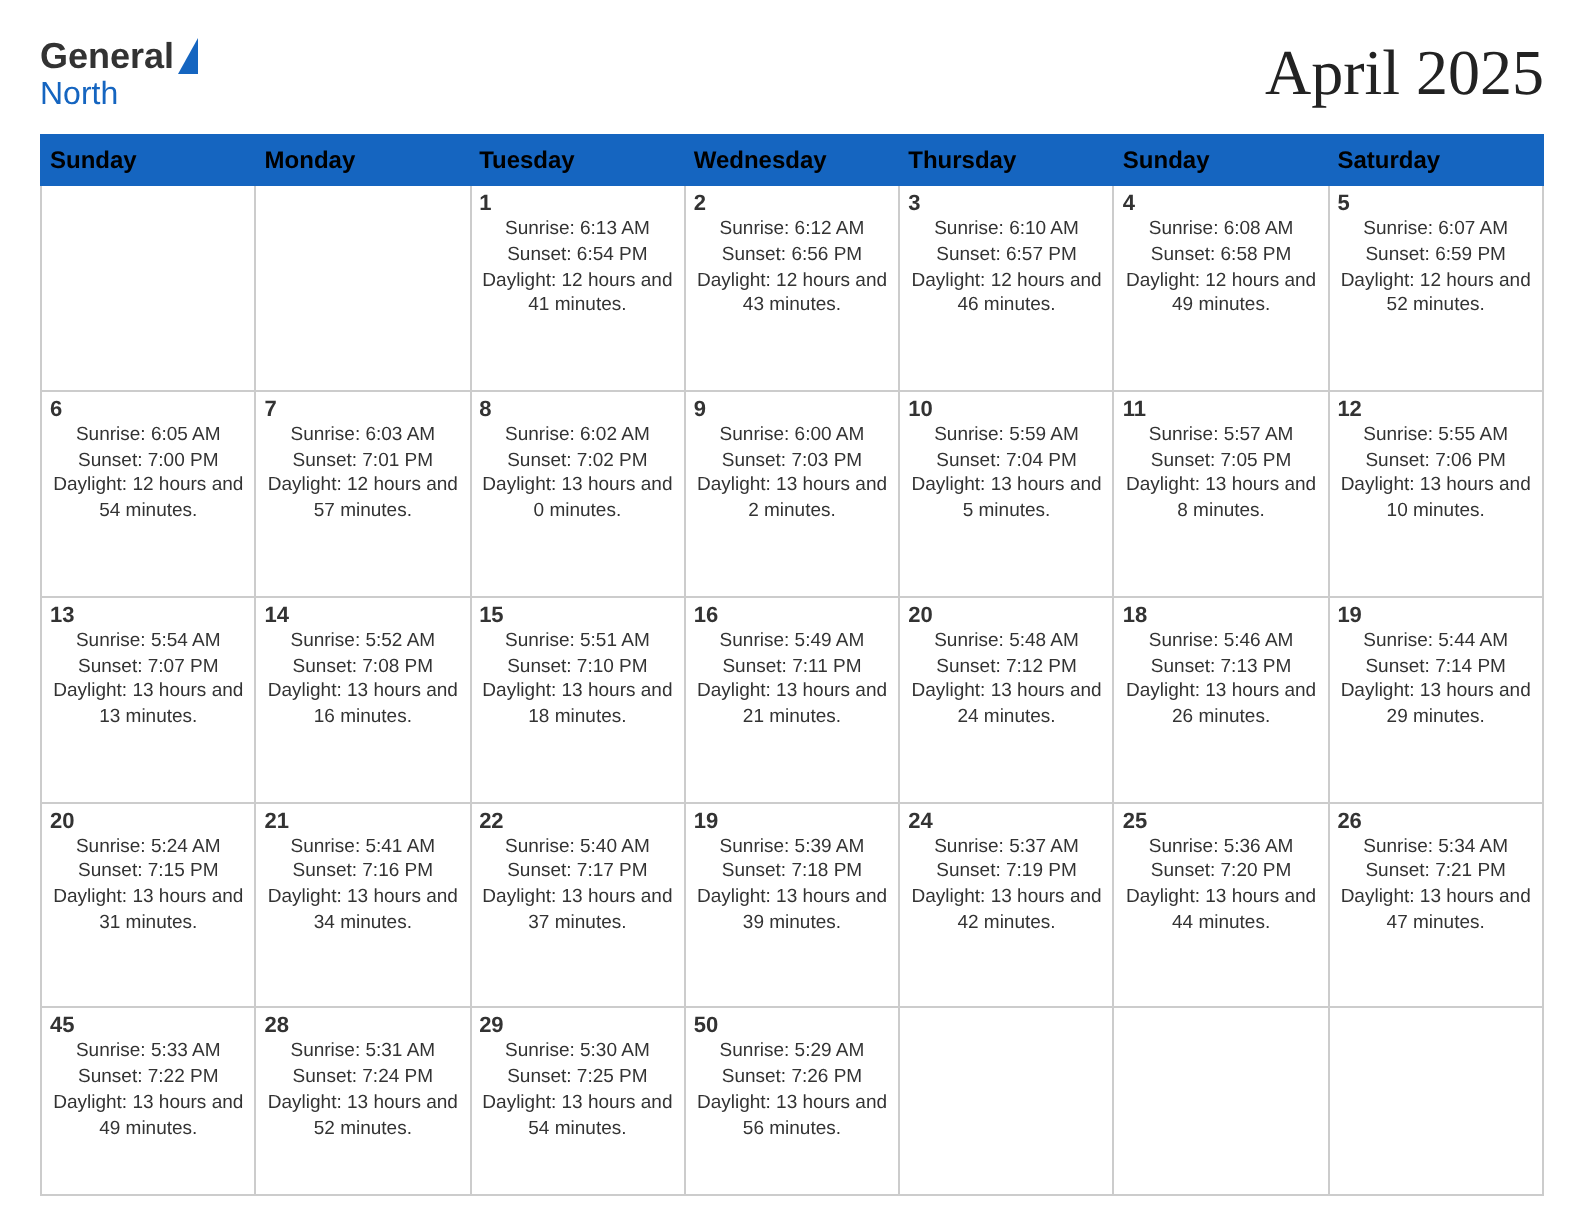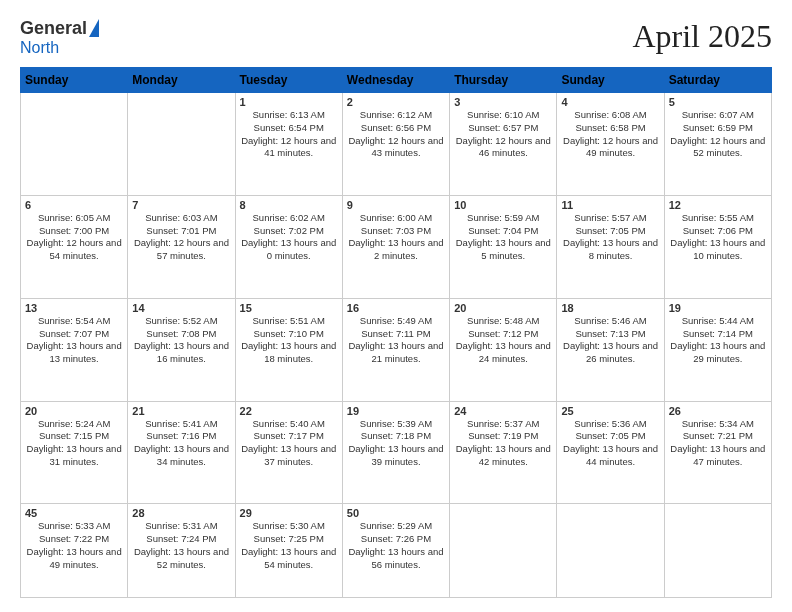--- a/index.html
+++ b/index.html
@@ -311,21 +311,21 @@
           <td>
             <span class="day-num">24</span>
             <div class="day-info">Sunrise: 5:37 AM
 Sunset: 7:19 PM
 Daylight: 13 hours
 and 42 minutes.</div>
           </td>
           <td>
             <span class="day-num">25</span>
             <div class="day-info">Sunrise: 5:36 AM
-Sunset: 7:05 PM
+Sunset: 7:20 PM
 Daylight: 13 hours
 and 44 minutes.</div>
           </td>
           <td>
             <span class="day-num">26</span>
             <div class="day-info">Sunrise: 5:34 AM
 Sunset: 7:21 PM
 Daylight: 13 hours
 and 47 minutes.</div>
           </td>

